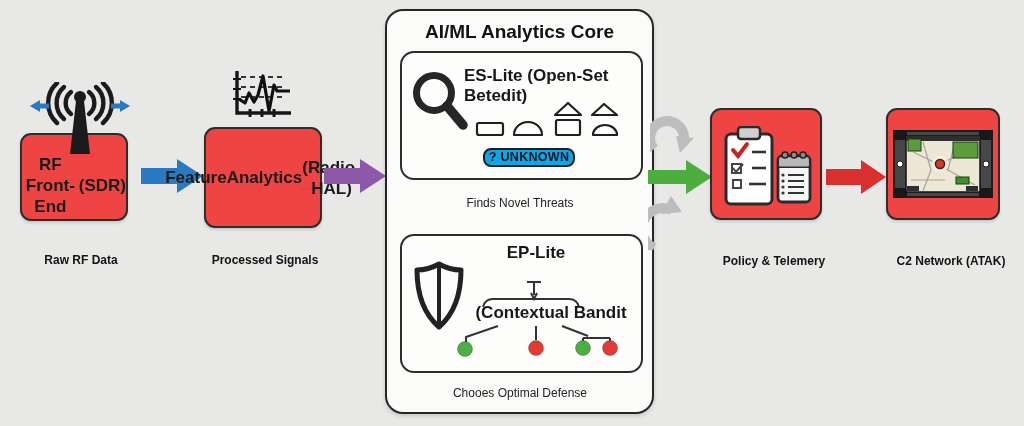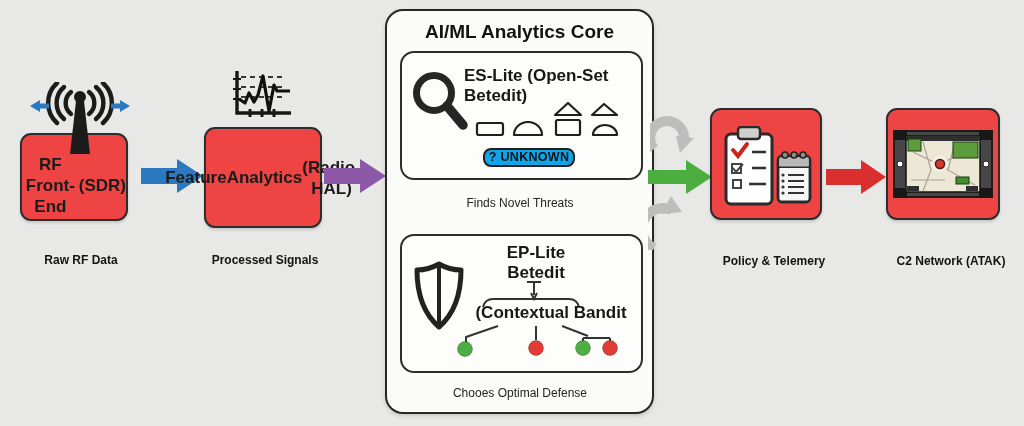--- a/index.html
+++ b/index.html
@@ -127,21 +127,20 @@
   </svg>
   <div class="badge">? UNKNOWN</div>
   <div class="subcaption" style="left:395px;top:192px;width:250px;">Finds Novel Threats</div>
 
   <div class="subbox" style="left:400px;top:234px;width:243px;height:139px;"></div>
   <svg class="abs" style="left:410px;top:260px;" width="58" height="70" viewBox="0 0 58 70">
     <path d="M29,4 C36,8 44,10 51,10 C51,33 44,54 29,67 C14,54 7,33 7,10 C14,10 22,8 29,4 Z" fill="none" stroke="#222" stroke-width="5" stroke-linejoin="round"></path>
     <line x1="29" y1="6" x2="29" y2="64" stroke="#222" stroke-width="4"></line>
   </svg>
   <div class="ep-title" style="top:243px;">EP-Lite</div>
-  <div class="ep-title" style="top:263px;">Betedit</div>
   <svg class="abs" style="left:452px;top:278px;" width="176" height="82" viewBox="0 0 176 82">
     <g stroke="#333" stroke-width="2" fill="none">
       <path d="M75,4 H89 M82,4 V17"></path>
       <path d="M79,15 L82,21 L85,15"></path>
       <path d="M31,29 Q33,21 41,21 H117 Q125,21 127,29"></path>
       <path d="M46,48 L14,59 V64"></path>
       <path d="M84,48 V62"></path>
       <path d="M110,48 L136,58"></path>
       <path d="M131,60 H158 M131,60 V63 M158,60 V63"></path>
     </g>

